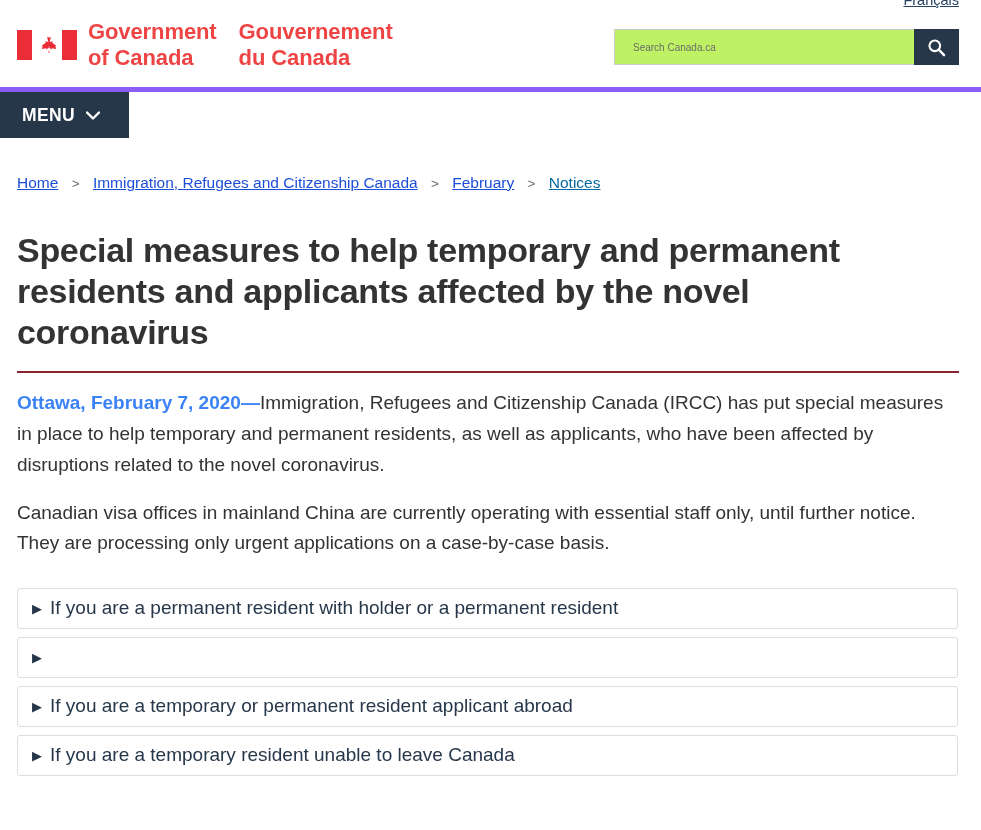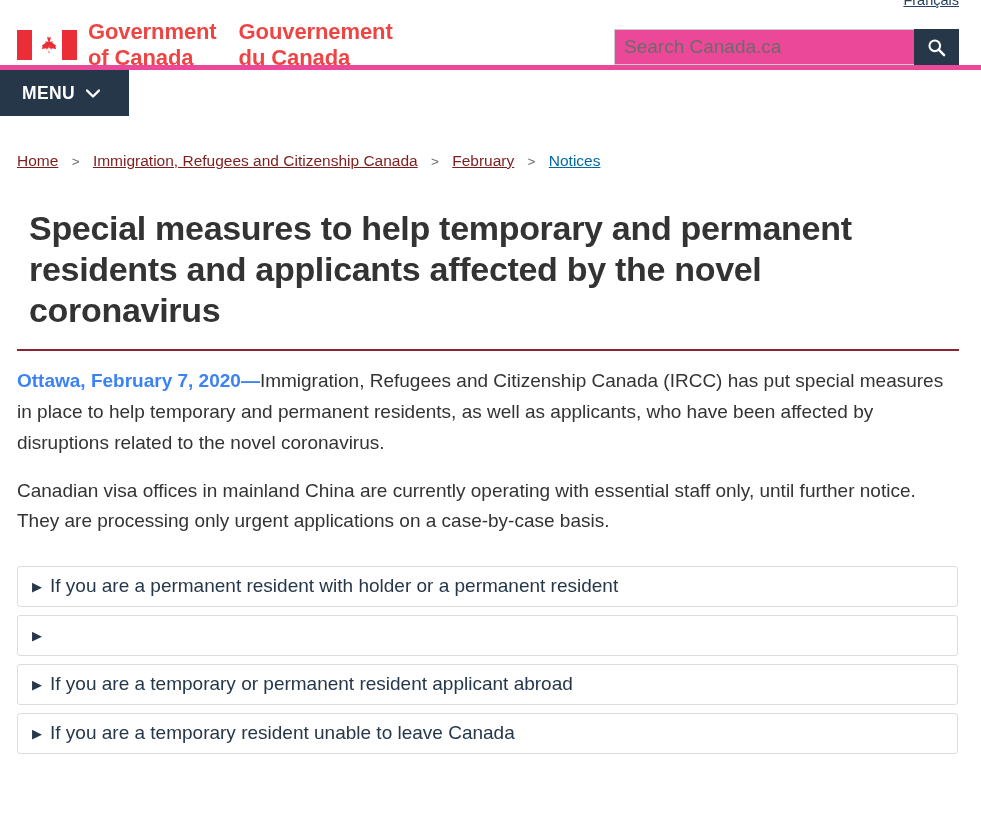--- a/index.html
+++ b/index.html
@@ -13,21 +13,21 @@
     height: 830px;
     overflow: hidden;
     font-family: "Liberation Sans", sans-serif;
     color: #333333;
     -webkit-font-smoothing: antialiased;
   }
 
   
   .gc-header {
     position: relative;
-    height: 65px;
+    height: 87px;
     background: #ffffff;
   }
 
   .lang-toggle-wrap {
     position: absolute;
     top: -9px;
     right: 22px;
     text-align: right;
   }
   .lang-link {
@@ -64,23 +64,23 @@
     right: 22px;
     top: 29px;
     display: flex;
     width: 345px;
     height: 36px;
   }
   .search-input {
     flex: 1 1 auto;
     border: 1px solid #cccccc;
     border-right: none;
-    background: #ec4899;
-    padding: 0 9px;
-    font-size: 19px;
+    background: #bef264;
+    padding: 0 18px;
+    font-size: 10px;
     font-family: "Liberation Sans", sans-serif;
     color: #333333;
     outline: none;
     min-width: 0;
   }
   .search-input::placeholder { color: #6b6b6b; opacity: 1; }
   .search-btn {
     width: 45px;
     background: #26374a;
     border: 1px solid #26374a;
@@ -90,21 +90,21 @@
     cursor: pointer;
     padding: 0;
   }
   .search-btn svg { display: block; }
 
   
   .menu-bar {
     position: relative;
     height: 51px;
     background: #ffffff;
-    border-top: 5px solid #ec4899;
+    border-top: 5px solid #8b5cf6;
   }
   .menu-btn {
     position: absolute;
     left: 0;
     top: 0;
     height: 46px;
     width: 129px;
     background: #26374a;
     color: #ffffff;
     display: flex;
@@ -133,37 +133,37 @@
   }
 
   
   .breadcrumb {
     padding-top: 29px;
     font-size: 15.5px;
     line-height: 1.4;
     white-space: nowrap;
   }
   .breadcrumb a {
-    color: #7f1d1d;
+    color: #1d4ed8;
     text-decoration: underline;
     cursor: pointer;
   }
   .breadcrumb a.bc-current {
     color: #0369a1;
   }
   .bc-sep {
     color: #6b6b6b;
     padding: 0 9px;
     font-size: 13.5px;
     text-decoration: none;
   }
 
   
   .page-title {
-    margin: 36px 0 0 12px;
+    margin: 36px 0 0 0;
     font-family: "Liberation Sans", sans-serif;
     font-size: 34px;
     line-height: 1.21;
     font-weight: 700;
     color: #333333;
     letter-spacing: -0.3px;
     max-width: 880px;
   }
   .title-rule {
     border: none;

